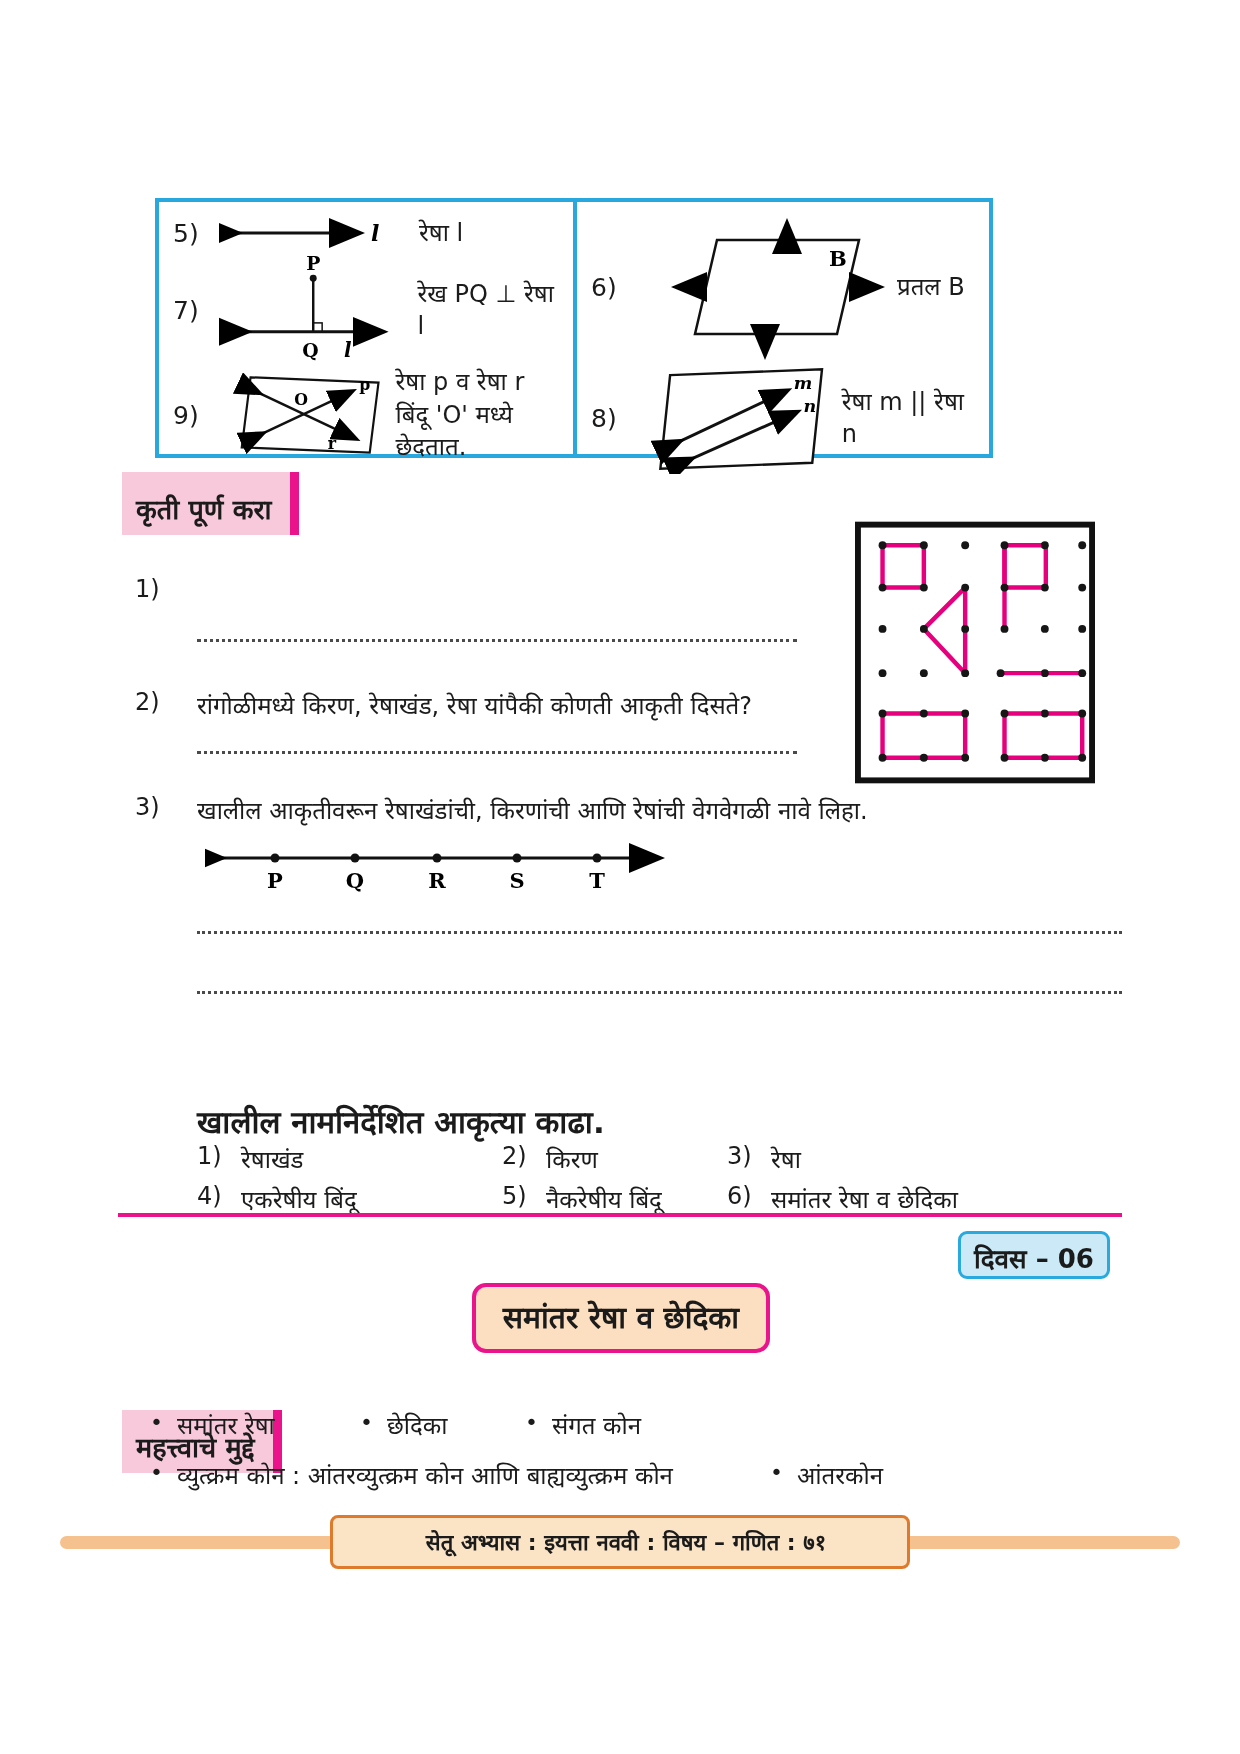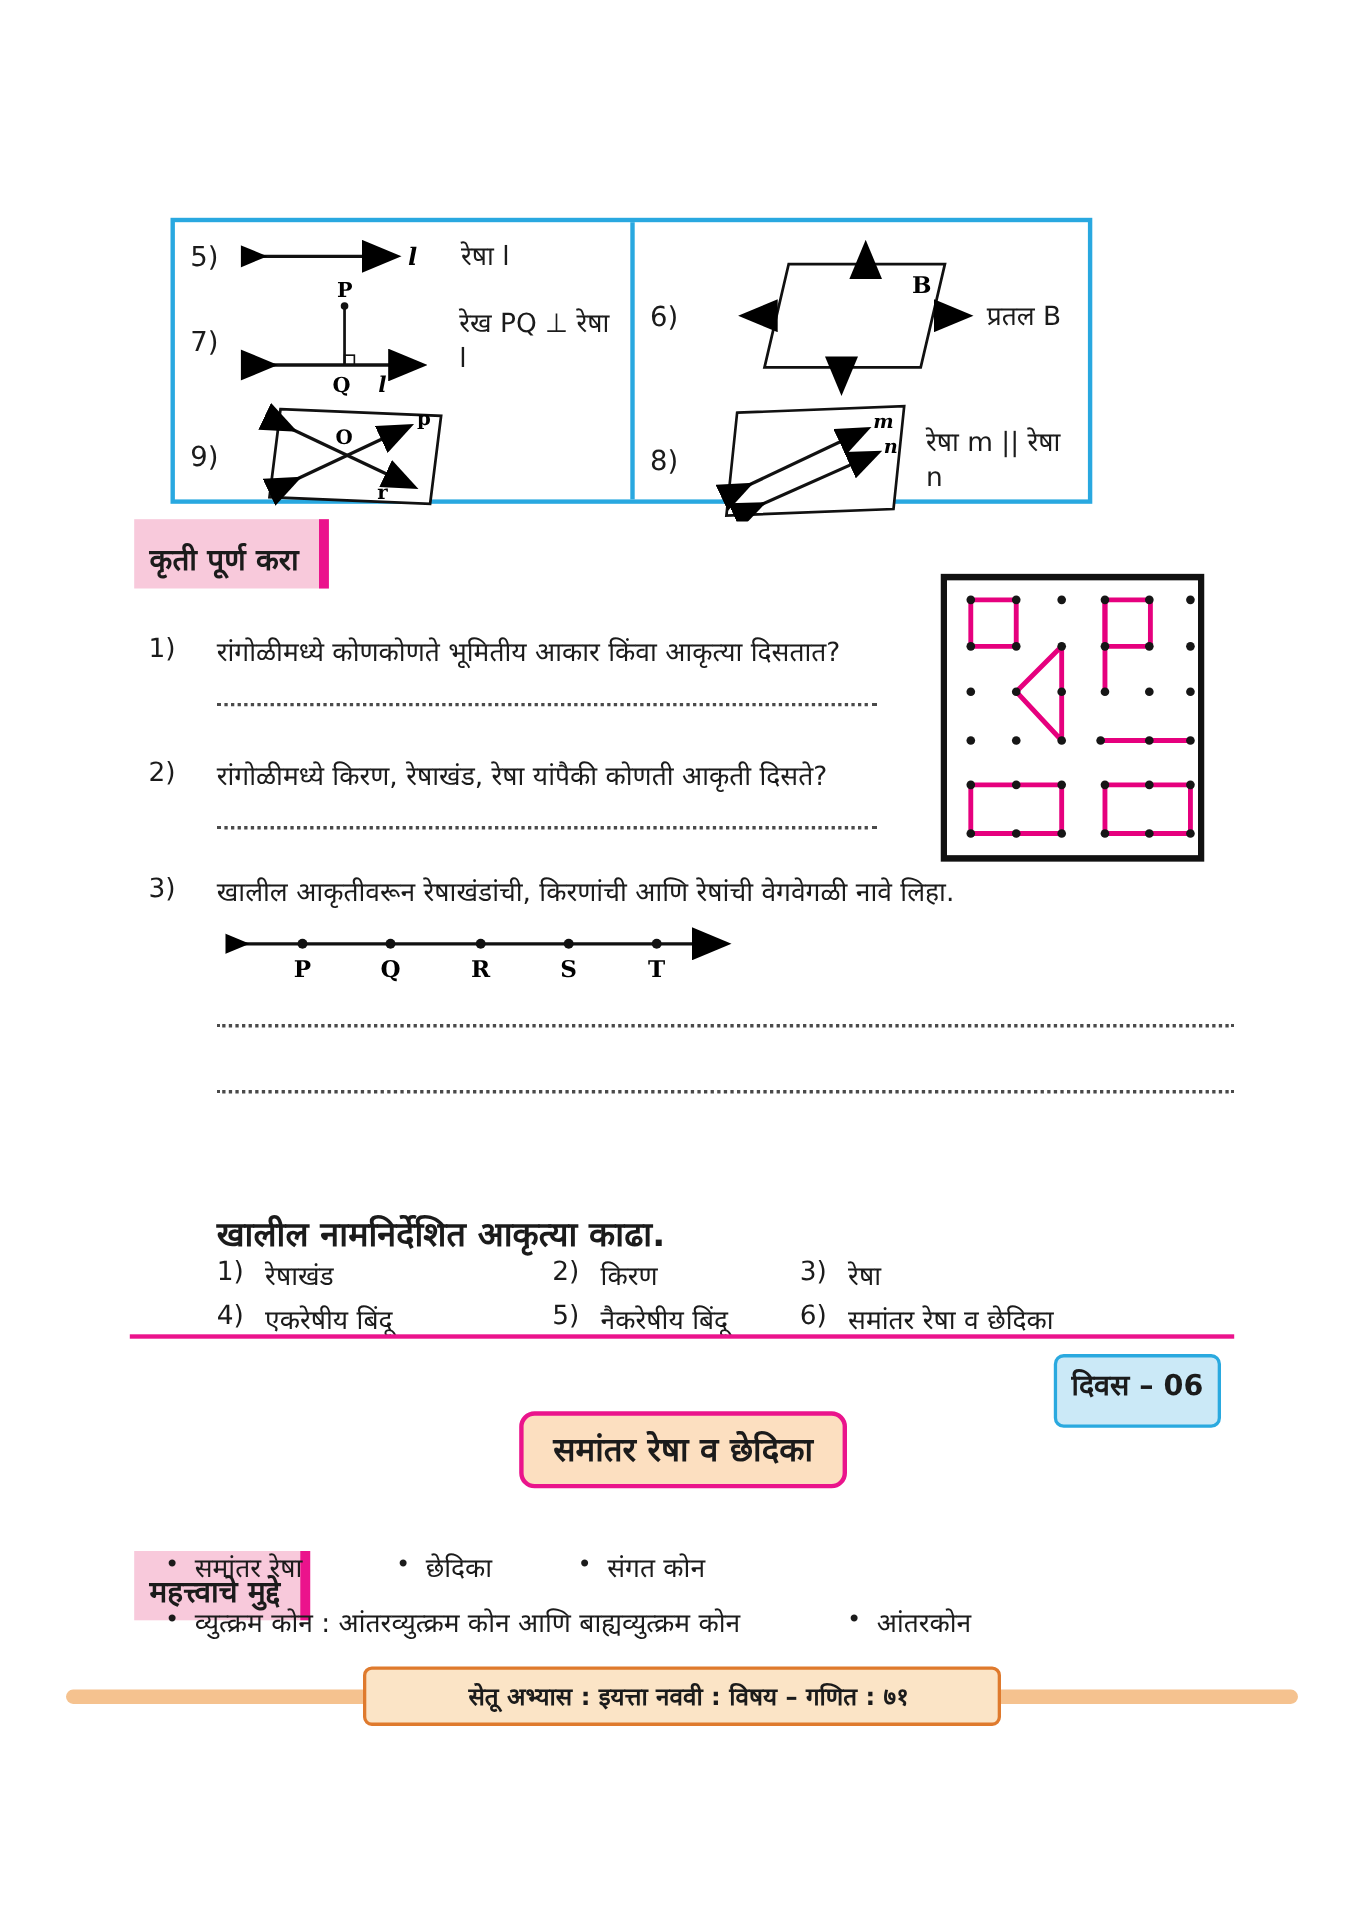--- a/index.html
+++ b/index.html
@@ -44,21 +44,21 @@
   .p-item { display:flex; font-size:24px; }
   .p-item .q-num { width:44px; }
   .p-row { position:absolute; display:flex; }
 
   .rule-magenta { position:absolute; left:118px; top:1213px; width:1004px; height:4px; background:#eb138c; }
 
   
   .day-badge {
     position:absolute; left:958px; top:1231px; width:152px;
     background:#cbe9f7; border:3px solid #2aa9df; border-radius:9px;
-    text-align:center; font-size:26px; font-weight:bold; padding:6px 4px 19px 4px;
+    text-align:center; font-size:26px; font-weight:bold; padding:6px 4px 0 4px;
   }
 
   
   .chapter-title {
     position:absolute; left:472px; top:1283px; width:298px;
     background:#fcdfc0; border:4px solid #ea148c; border-radius:14px;
     text-align:center; font-size:30px; font-weight:bold; padding:9px 6px 12px 6px;
   }
 
   
@@ -124,20 +124,24 @@
                 <path d="M0,0 L11,4.5 L0,9 z"></path>
               </marker>
             </defs>
           <polygon points="36,6 182,12 172,92 26,86" fill="#fff" stroke="#111" stroke-width="2.5"></polygon>
           <line x1="50" y1="70" x2="152" y2="22" stroke="#111" stroke-width="3" marker-start="url(#a9)" marker-end="url(#a9)"></line>
           <line x1="46" y1="24" x2="156" y2="76" stroke="#111" stroke-width="3" marker-start="url(#a9)" marker-end="url(#a9)"></line>
           <text x="86" y="38" font-size="18" font-weight="bold">O</text>
           <text x="160" y="20" font-size="18" font-weight="bold">p</text>
           <text x="124" y="88" font-size="18" font-weight="bold">r</text>
         </svg>
+        <span class="figcap">
+          <span style="display:block">रेषा p व रेषा r</span>
+          <span style="display:block">बिंदू 'O' मध्ये छेदतात.</span>
+        </span>
       </div>
     </div>
 
     <div class="top-col right">
 
       <div class="figrow">
         <span class="fignum">6)</span>
         <svg width="250" height="150" viewBox="0 0 250 150">
           <defs>
               <marker id="a6" markerWidth="12" markerHeight="10" refX="10" refY="5" orient="auto">
@@ -170,21 +174,20 @@
         </svg>
         <span class="figcap">रेषा m || रेषा n</span>
       </div>
     </div>
   </div>
 
   <div class="sec-heading" style="left:122px; top:472px;">कृती पूर्ण करा</div>
 
   <div class="q-line" style="left:135px; top:575px; width:710px;">
     <span class="q-num">1)</span>
-    <span>रांगोळीमध्ये कोणकोणते भूमितीय आकार किंवा आकृत्या दिसतात?</span>
   </div>
   <div class="dotline" style="left:197px; top:638px; width:600px;"></div>
 
   <div class="q-line" style="left:135px; top:688px; width:710px;">
     <span class="q-num">2)</span>
     <span>रांगोळीमध्ये किरण, रेषाखंड, रेषा यांपैकी कोणती आकृती दिसते?</span>
   </div>
   <div class="dotline" style="left:197px; top:750px; width:600px;"></div>
 
   <div class="rangoli-wrap">

